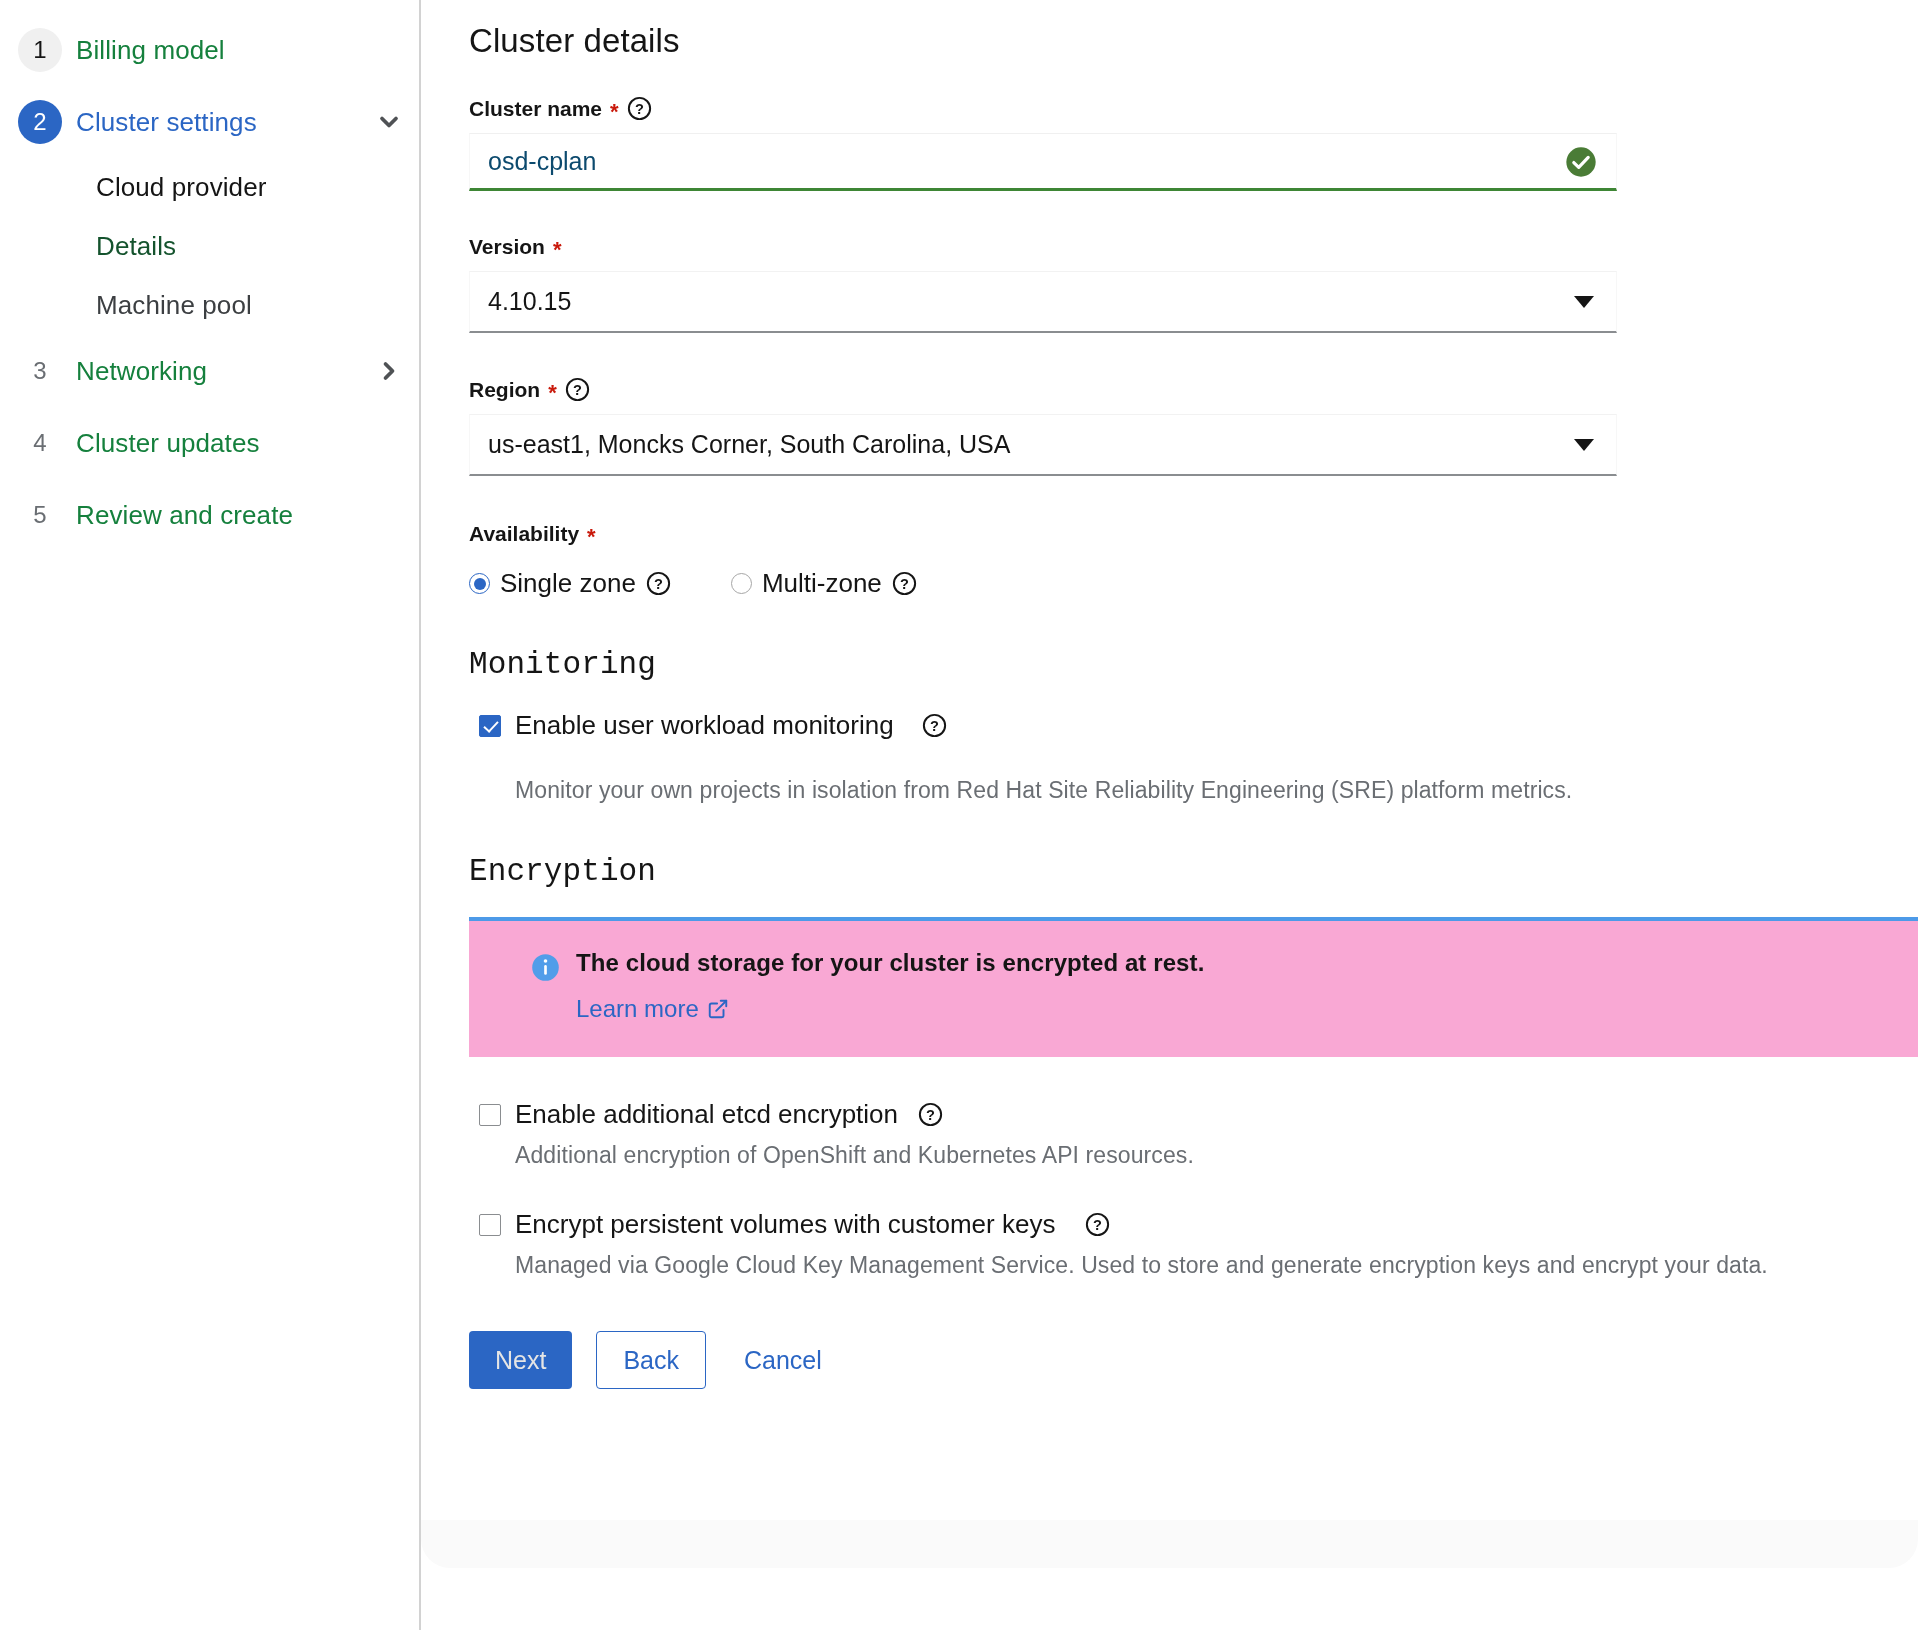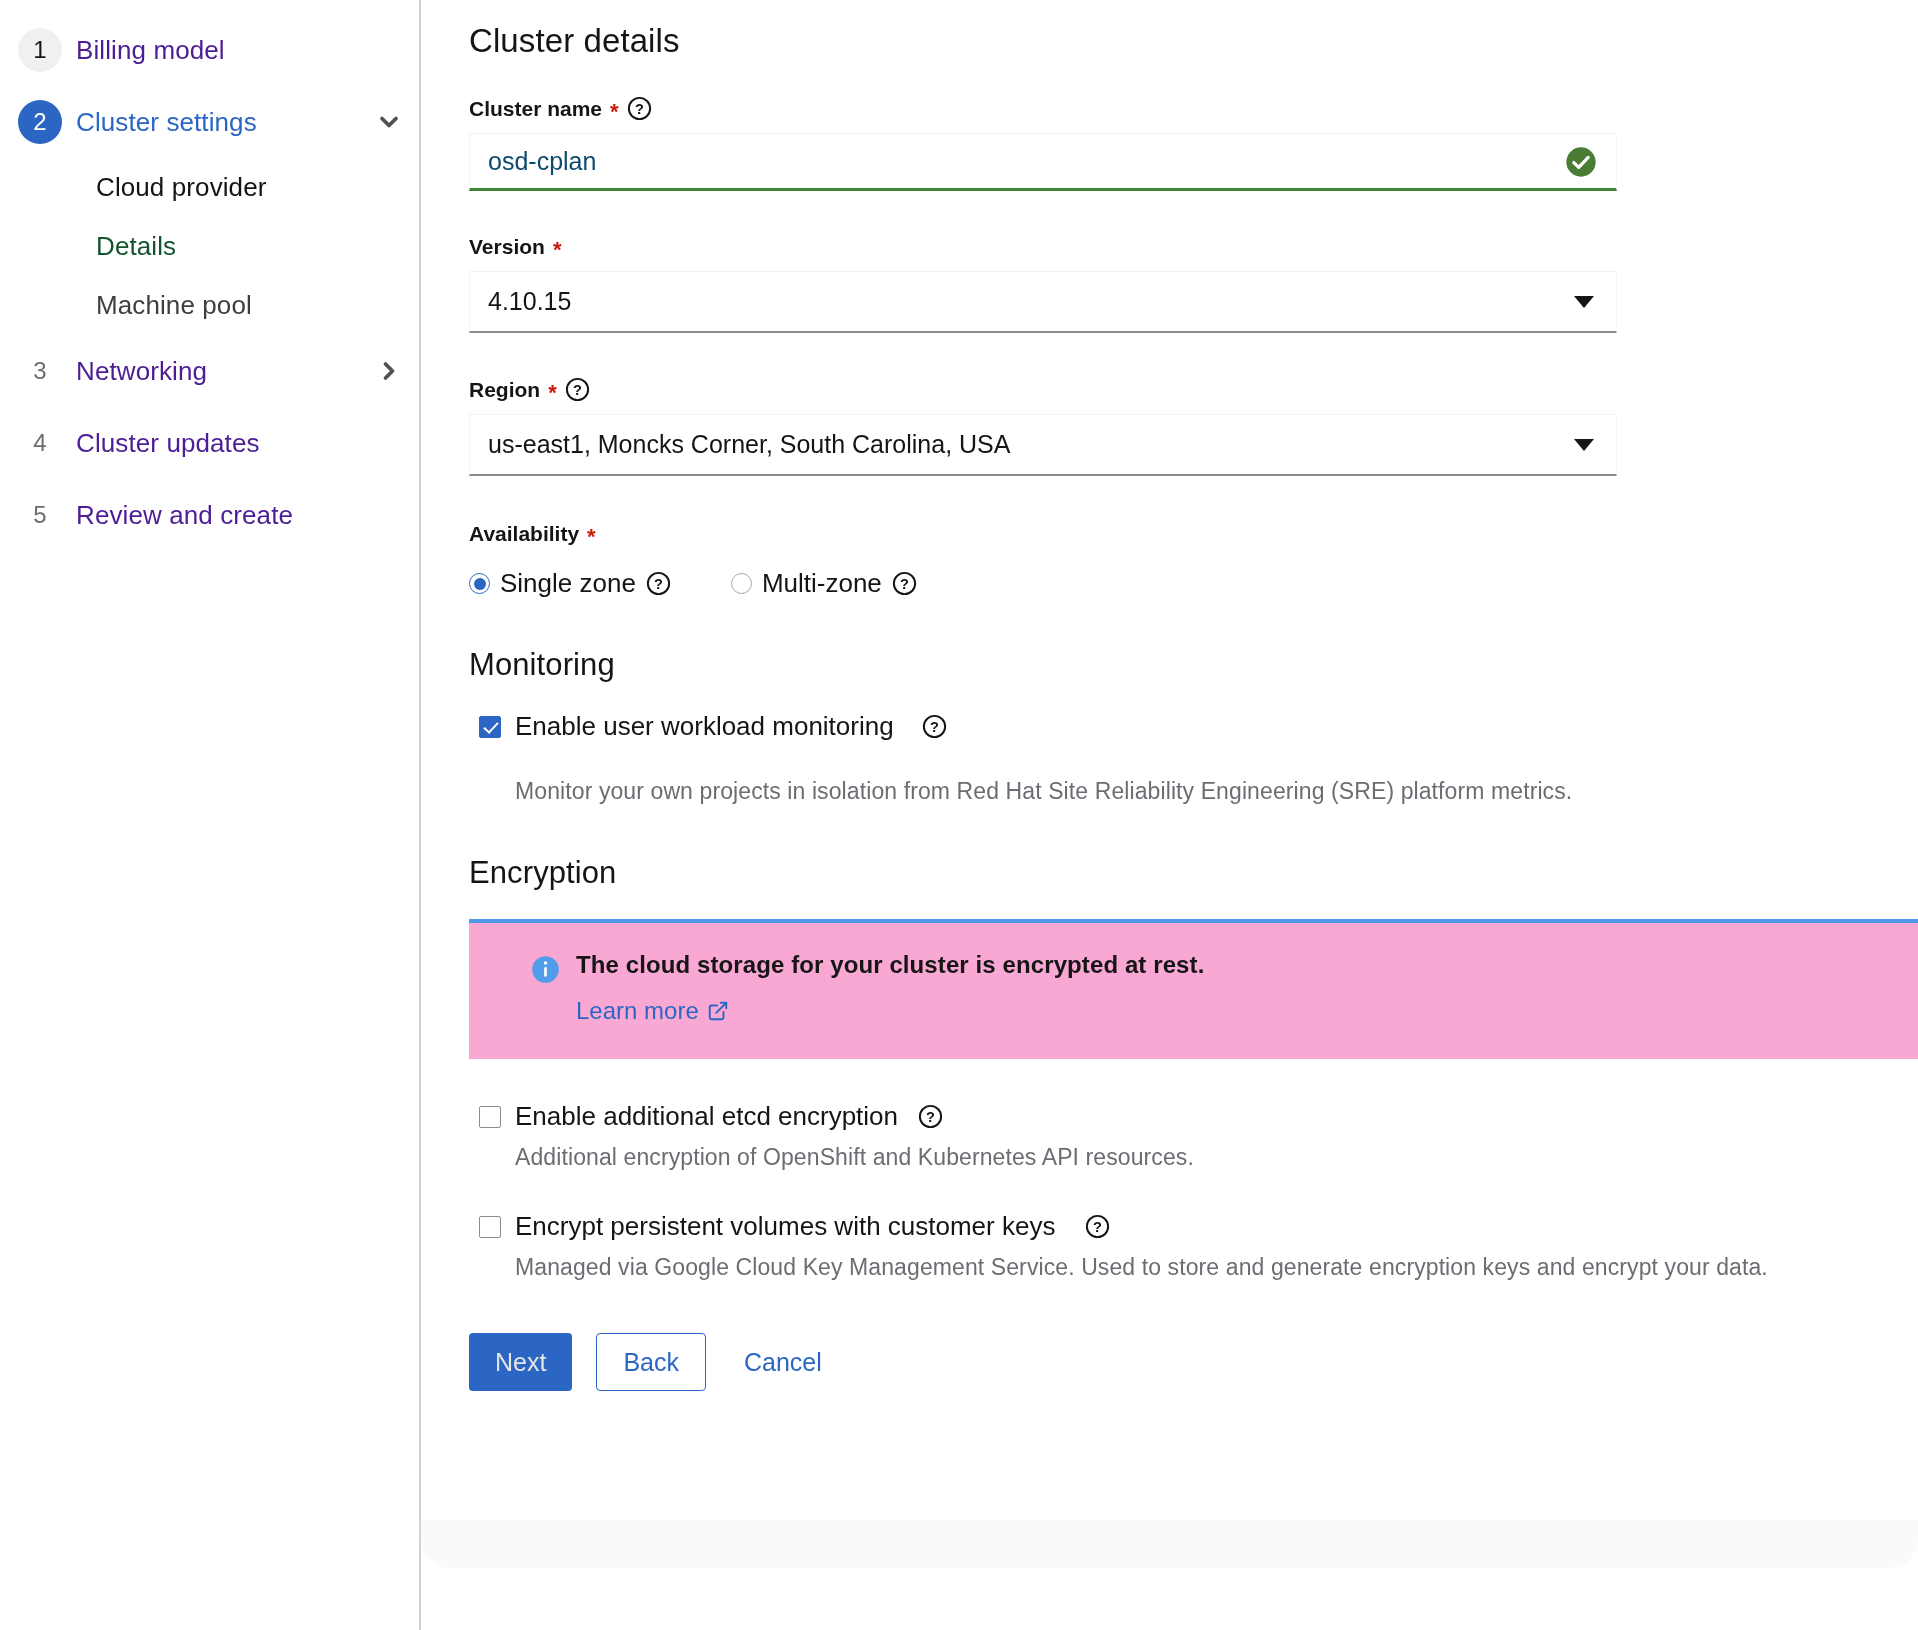--- a/index.html
+++ b/index.html
@@ -56,21 +56,21 @@
   }
   .step-badge.grey { background: #f0f0f0; }
   .step-badge.active {
     background: #2b66c4;
     color: #ffffff;
   }
   .step-badge.plain { color: #6a6e73; }
 
   .nav-label {
     font-size: 26px;
-    color: #4c1d95;
+    color: #15803d;
     letter-spacing: 0.1px;
     white-space: nowrap;
   }
   .nav-label.active { color: #2b66c4; }
   .nav-label.sub { color: #151515; }
   .nav-label.sub-muted { color: #3c3f42; }
   .nav-label.sub-active { color: #14532d; }
 
   .nav-row.sub { height: 59px; padding-left: 96px; }
 
@@ -103,20 +103,21 @@
     color: #151515;
     letter-spacing: 0.1px;
     margin-bottom: 36px;
   }
 
   h2.sub-title {
     font-size: 31px;
     font-weight: 400;
     color: #151515;
     letter-spacing: 0.1px;
+    font-family: Liberation Mono, monospace;
   }
 
   .field-label {
     font-size: 21px;
     font-weight: 700;
     color: #151515;
     display: flex;
     align-items: center;
     gap: 8px;
     margin-bottom: 12px;

